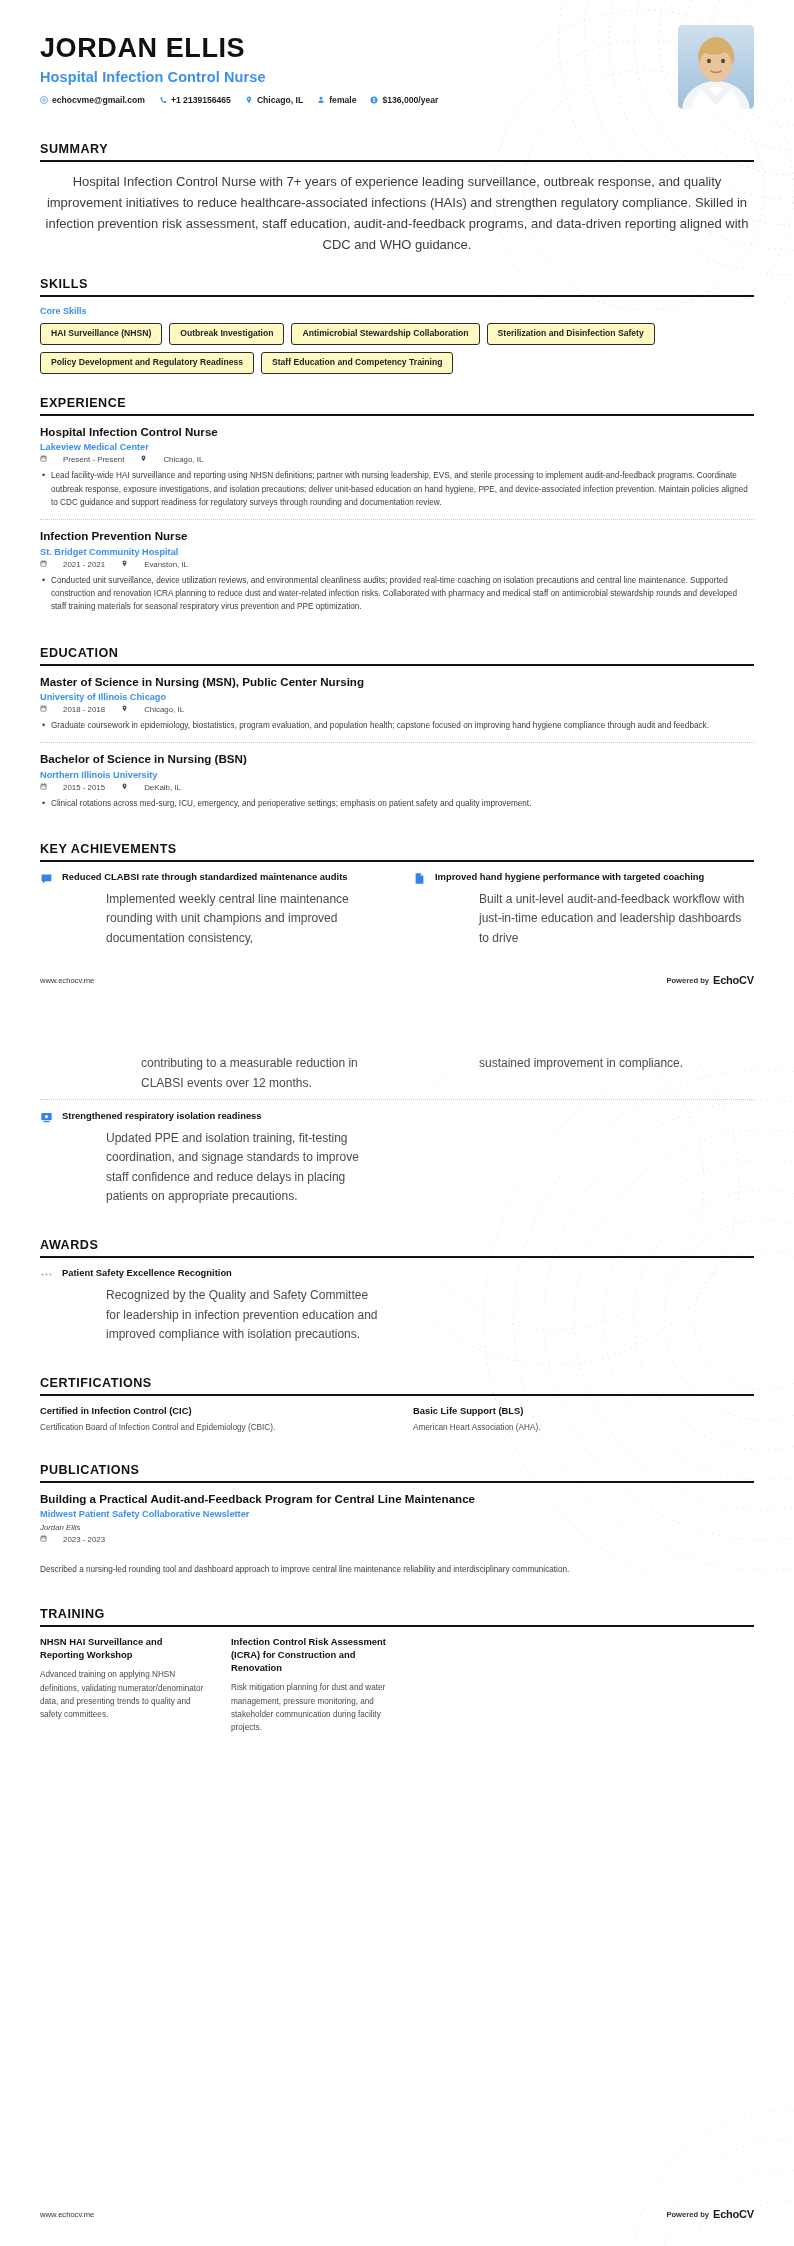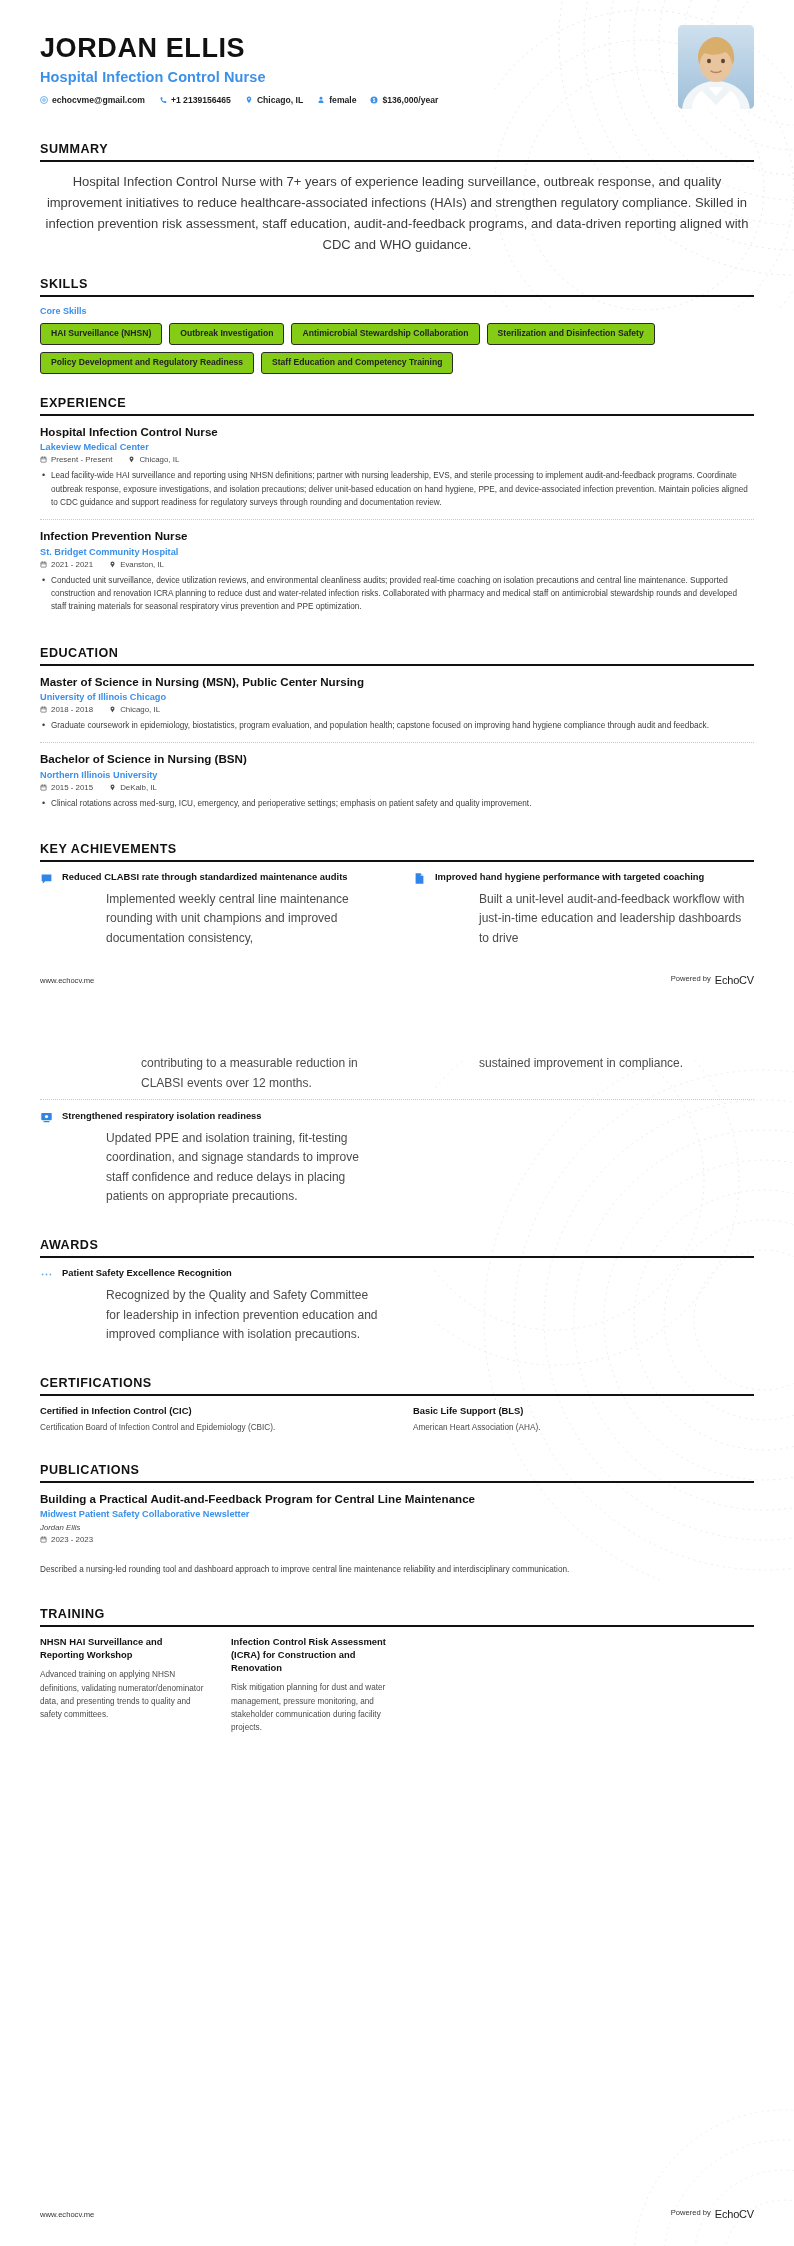--- a/index.html
+++ b/index.html
@@ -103,21 +103,21 @@
     margin-bottom: 7px;
   }
   .skill-tags { display: flex; flex-wrap: wrap; gap: 7px; }
   .skill-tag {
     border: 1.2px solid #2b2b2b;
     border-radius: 3px;
     padding: 5px 10px 5px 10px;
     font-size: 8.6px;
     font-weight: 700;
     color: #232323;
-    background: #84cc16;
+    background: #fef9c3;
     line-height: 1.15;
   }
 
   
   .entry { padding-bottom: 9px; }
   .entry + .entry {
     border-top: 1px dotted #c9c9c9;
     padding-top: 9px;
   }
   .entry-title {
@@ -133,21 +133,21 @@
     margin-top: 3px;
   }
   .entry-meta {
     display: flex;
     align-items: center;
     gap: 16px;
     margin-top: 3px;
     font-size: 7.9px;
     color: #4a4a4a;
   }
-  .meta-item { display: flex; align-items: center; gap: 4px; }
+  .meta-item { display: flex; align-items: flex-start; gap: 16px; }
   .meta-item .ic { color: #4a4a4a; display: inline-flex; }
   .entry-author {
     font-size: 7.8px;
     font-style: italic;
     color: #4a4a4a;
     margin-top: 4px;
   }
   ul.bullets { list-style: none; margin-top: 5px; }
   ul.bullets li {
     position: relative;
@@ -243,21 +243,21 @@
     position: absolute;
     left: 0; right: 0;
     display: flex;
     justify-content: space-between;
     align-items: center;
     padding: 0 40px;
     font-size: 7.6px;
     color: #333;
     z-index: 3;
   }
-  .footer-brand { display: flex; align-items: flex-start; gap: 4px; }
+  .footer-brand { display: flex; align-items: center; gap: 4px; font-weight: bold; }
   .footer-brand .pb { font-size: 7.6px; color: #333; }
   .footer-brand .logo { font-size: 11px; color: #1c1c1c; letter-spacing: -.2px; }
 </style>
 </head>
 <body>
 
 <div class="page">
 
   <div class="deco" style="top:-110px; right:-120px; width:420px; height:420px;">
     <svg width="420" height="420" viewBox="0 0 420 420">

